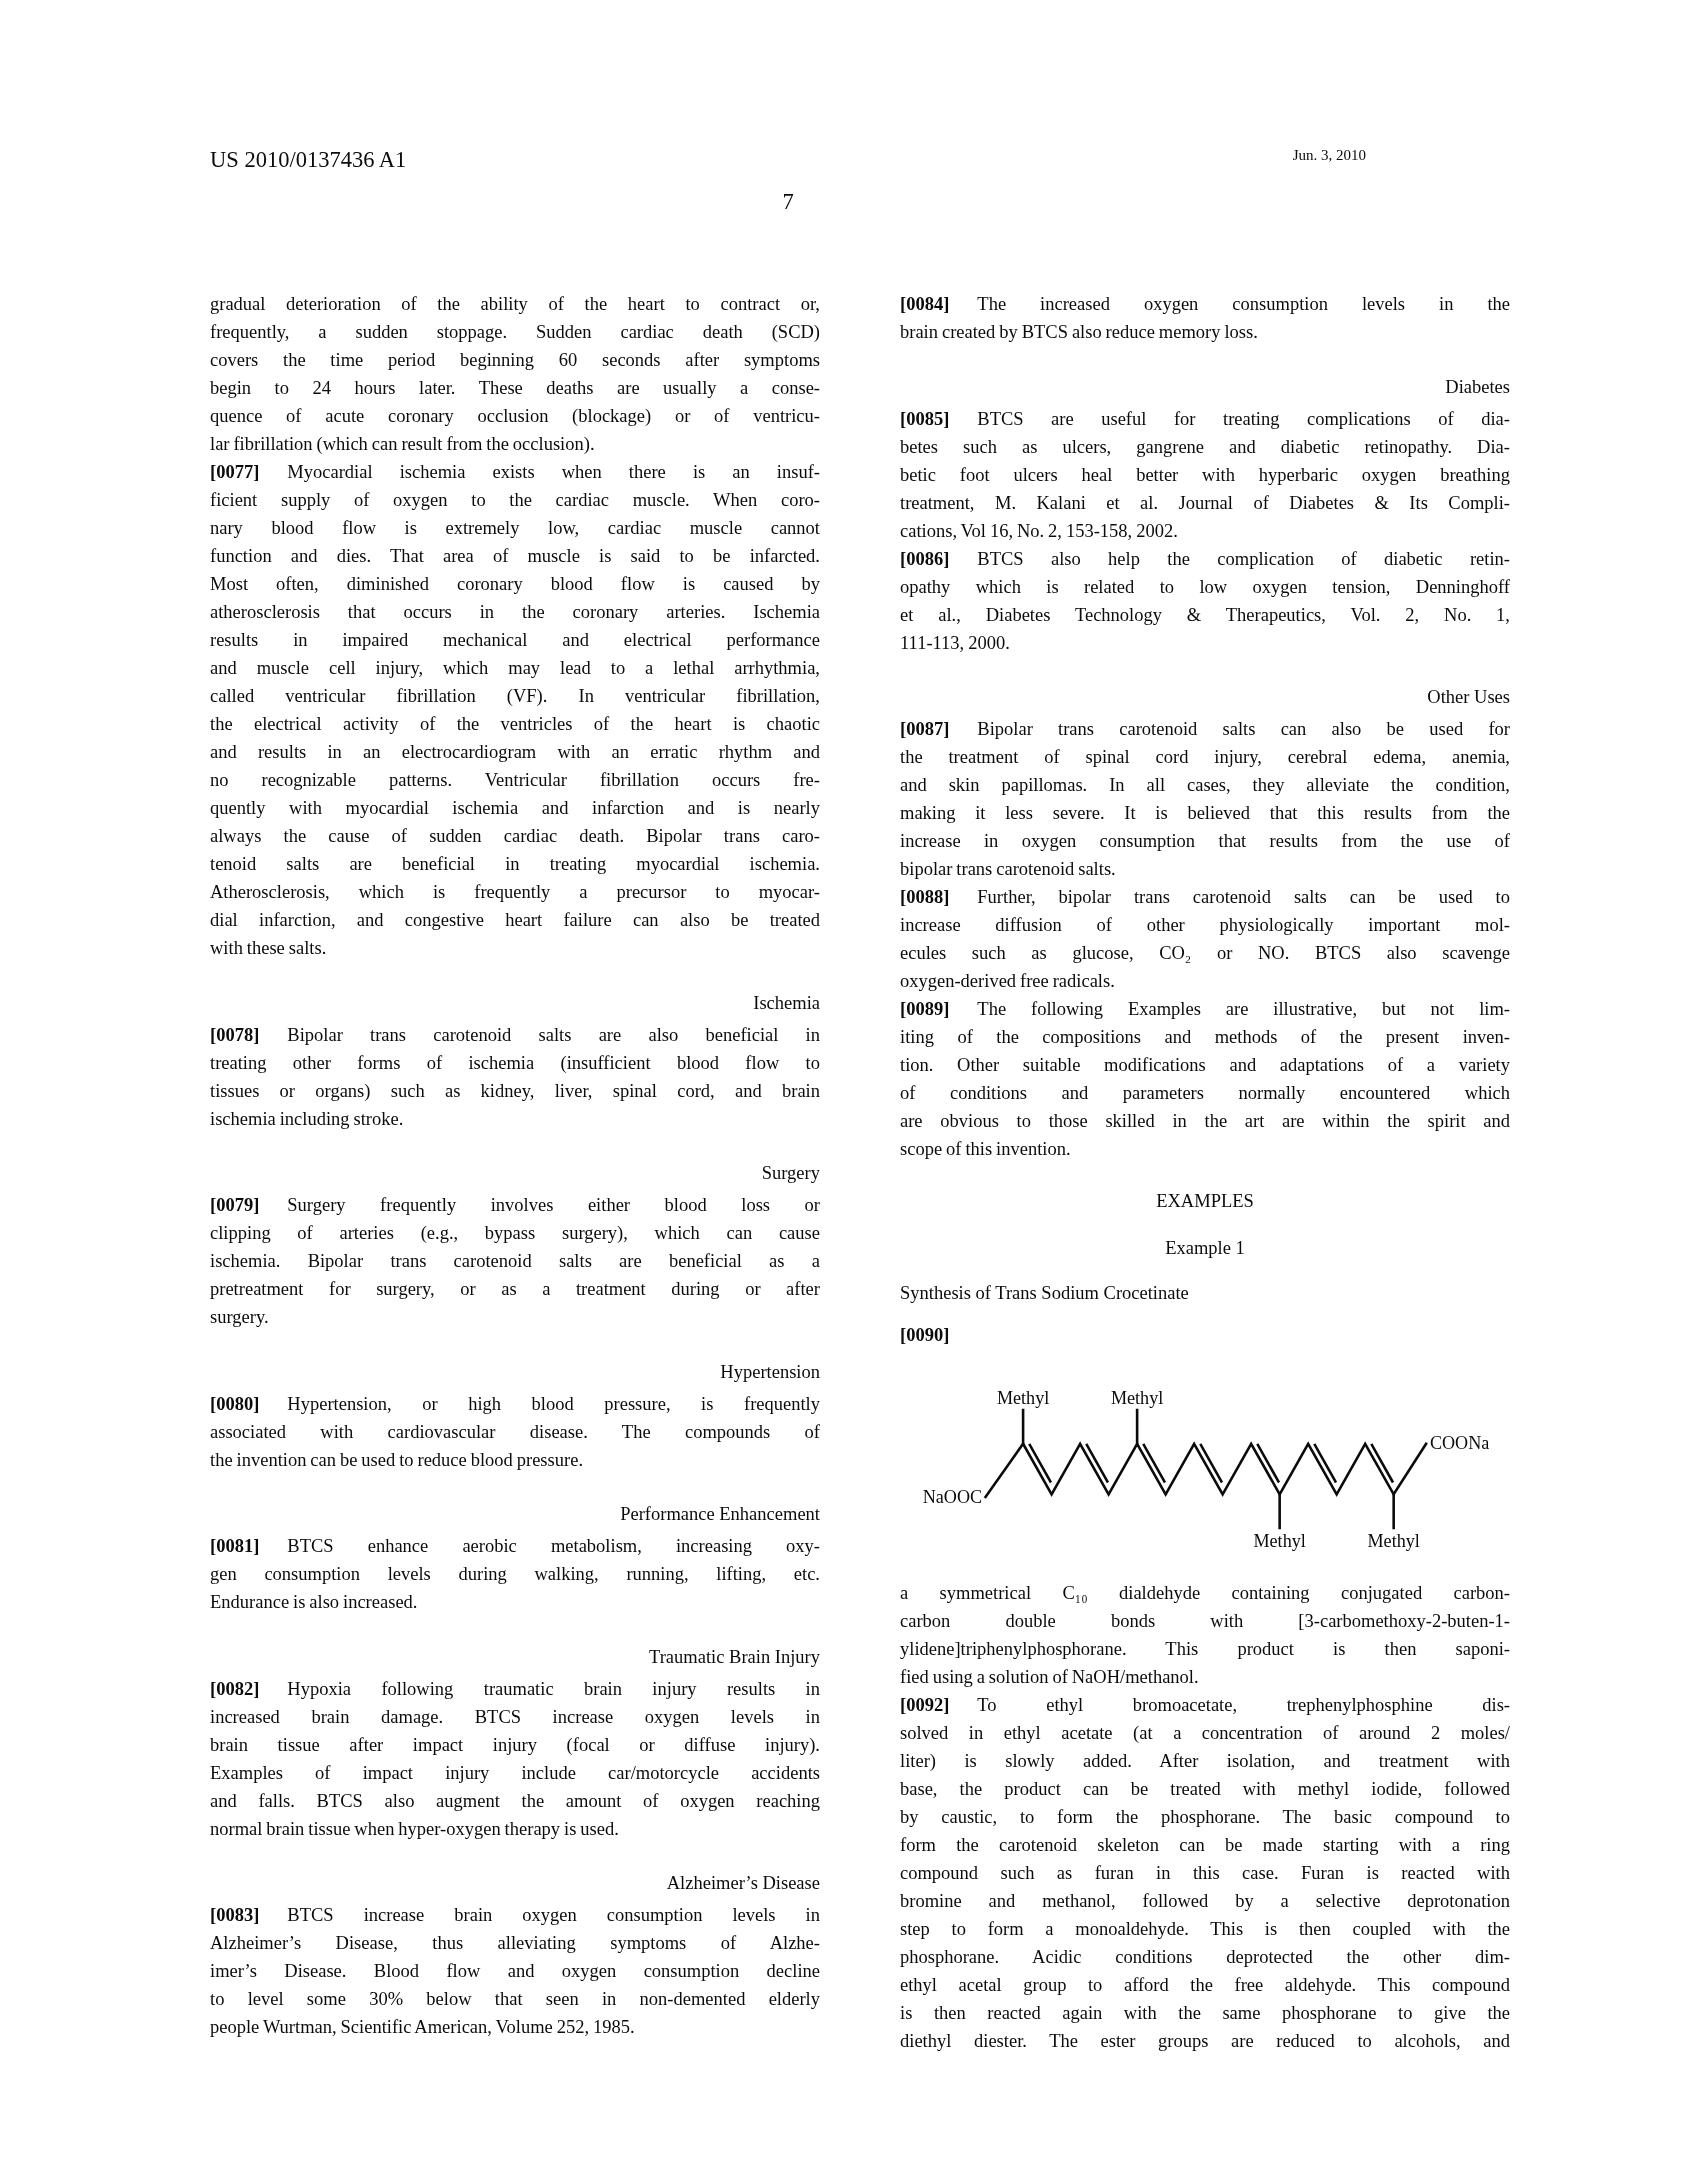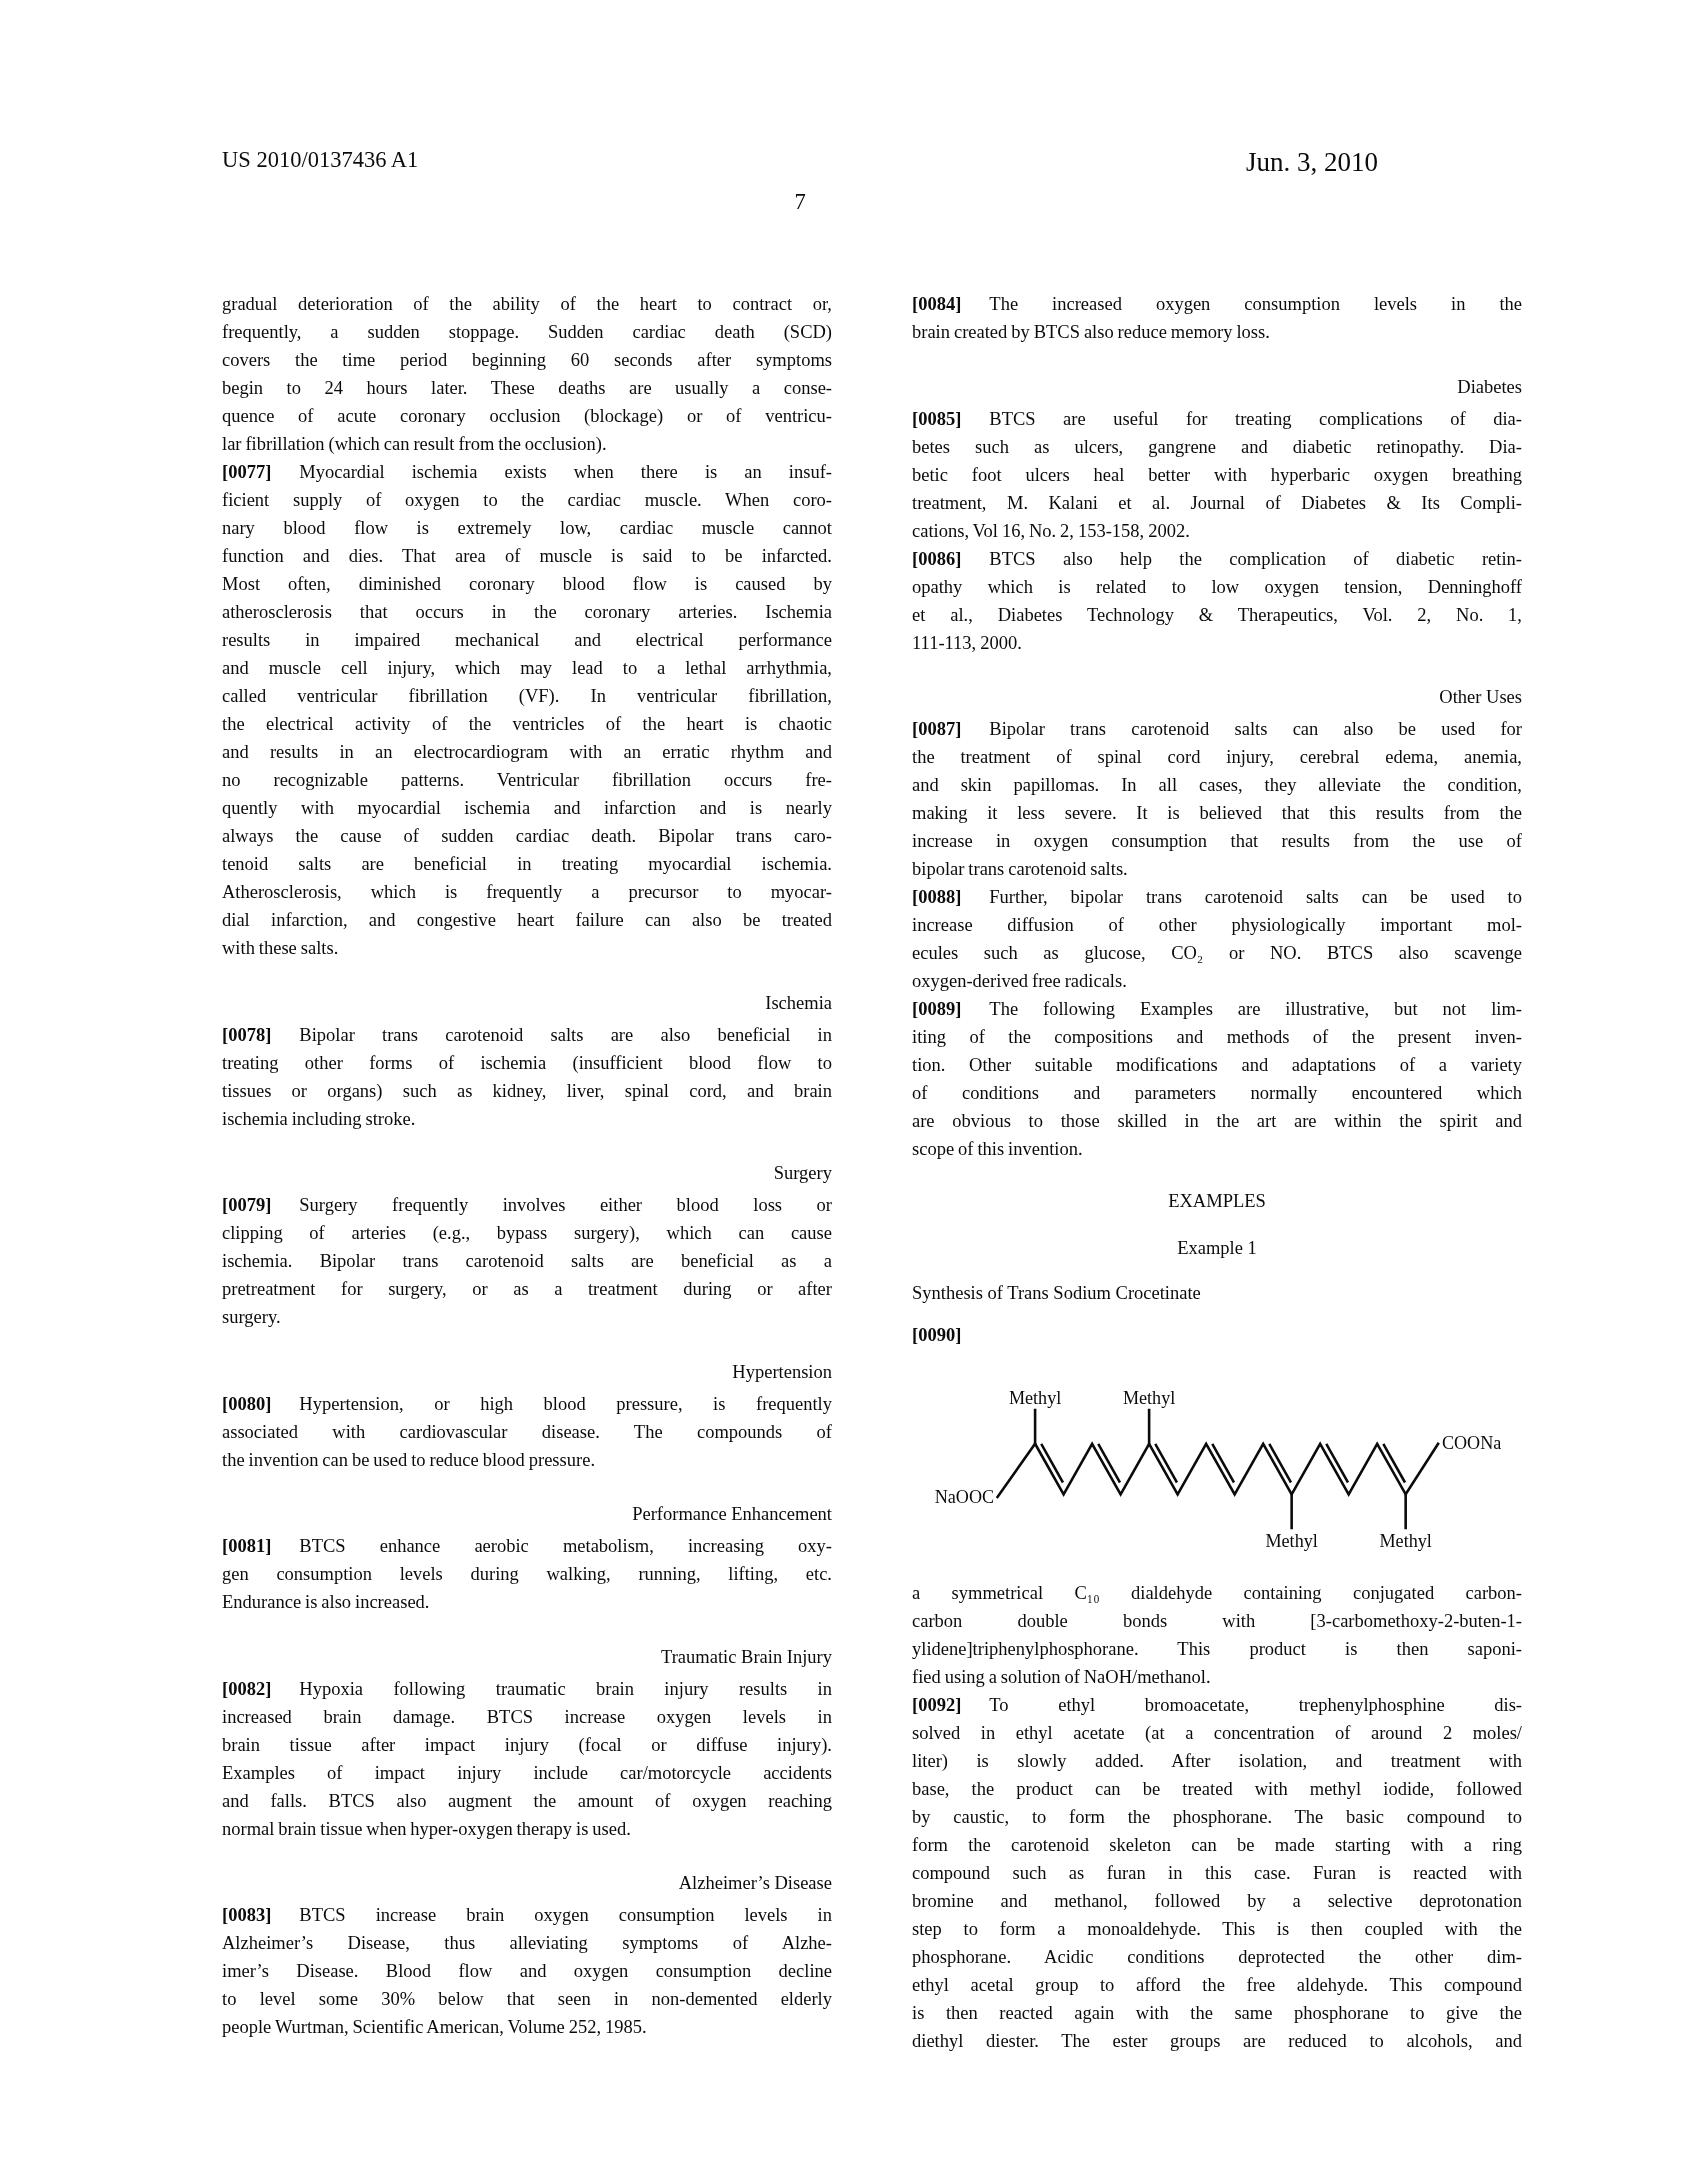--- a/index.html
+++ b/index.html
@@ -1,23 +1,22 @@
 <!DOCTYPE html>
 <html style="font-size:10.6px"><head>
 <meta charset="utf-8">
 <style>
   html,body{margin:0;padding:0;background:#ffffff;}
   .page{
     position:relative;width:1576px;height:2183px;background:#ffffff;
     font-family:"Liberation Serif","DejaVu Serif",serif;color:#0b0b0b;
     overflow:hidden;
-    margin-left:12px;
   }
   .hdr-left{position:absolute;left:210px;top:147px;font-size:22.5px;white-space:nowrap;}
-  .hdr-right{position:absolute;right:210px;top:147px;font-size:27px;white-space:nowrap;}
+  .hdr-right{position:absolute;right:210px;top:147px;font-size:15px;white-space:nowrap;}
   .page-num{position:absolute;left:0;right:0;top:189px;text-align:center;font-size:22.5px;}
   .col{position:absolute;top:290px;width:610px;font-size:18.5px;line-height:28px;}
   .col-left{left:210px;}
   .col-right{left:900px;}
   .para{margin:0;}
   .jline{text-align:justify;text-align-last:justify;word-spacing:-0.7px;white-space:nowrap;}
   .jline.last{text-align-last:left;}
   .ptag{font-weight:bold;}
   .taggap{display:inline-block;width:28px;}
   .sect-heading{margin:26.5px 0 4px 0;text-align:right;}

